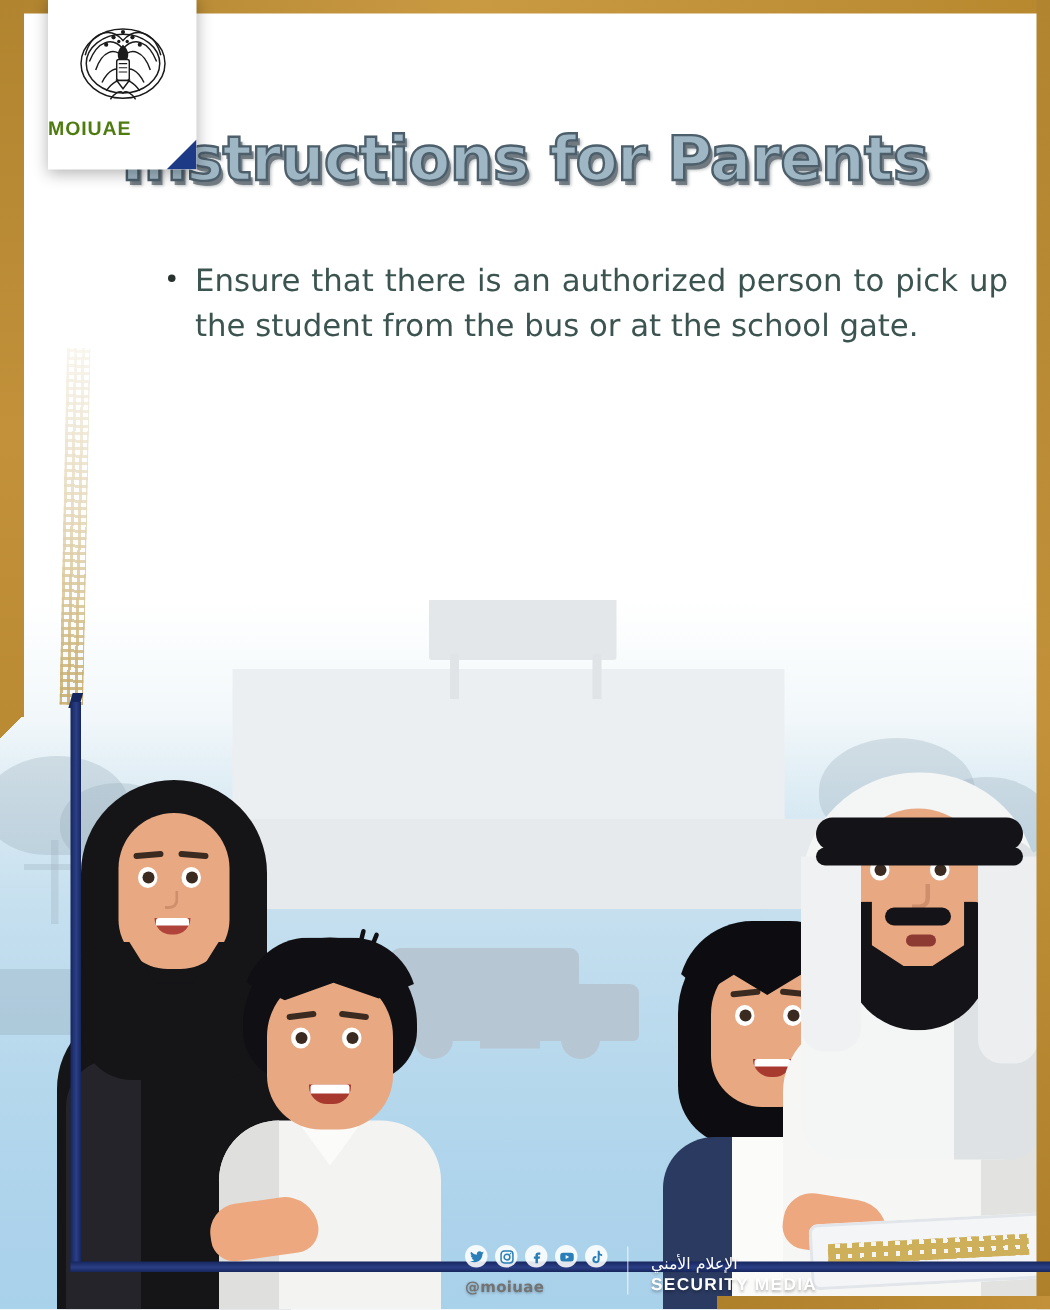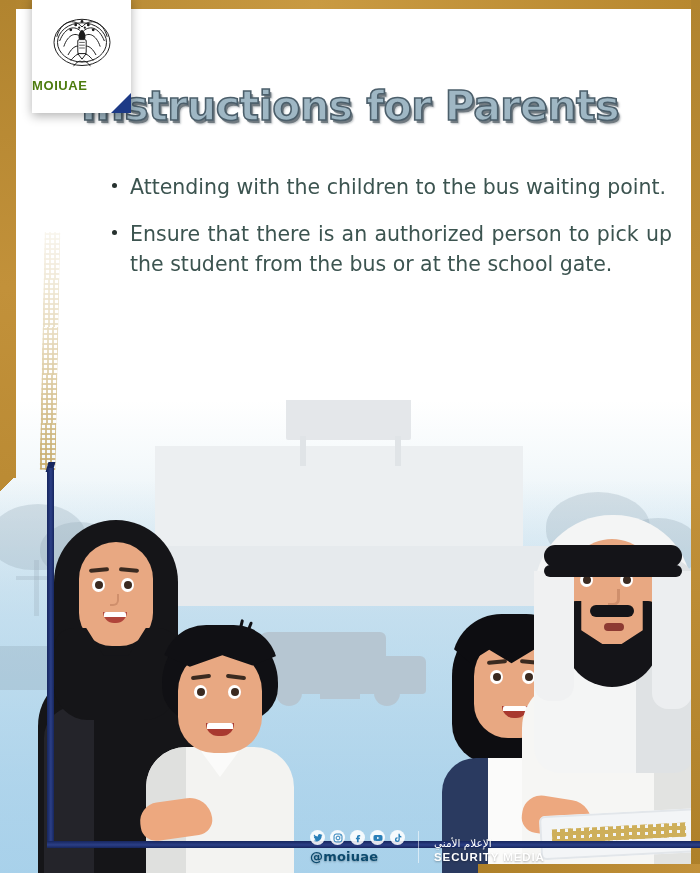--- a/index.html
+++ b/index.html
@@ -176,21 +176,21 @@
   .tablet-keys{position:absolute;left:552px;top:826px;width:134px;height:14px;z-index:5;
      background-image:repeating-linear-gradient(90deg,#caa84a 0 5px,rgba(0,0,0,0) 5px 8px),
                       repeating-linear-gradient(0deg,#caa84a 0 4px,rgba(0,0,0,0) 4px 7px);
      transform:rotate(-3deg);opacity:.9;}
 
   
   .footer{position:absolute;left:0;bottom:0;width:700px;height:58px;z-index:8;}
   .social{position:absolute;left:310px;bottom:28px;display:flex;gap:5px;align-items:center;}
   .sicon{width:15px;height:15px;border-radius:50%;background:rgba(255,255,255,.88);display:flex;align-items:center;justify-content:center;}
   .sicon svg{display:block;}
-  .handle{position:absolute;left:310px;bottom:9px;font-size:13px;color:#0c4a6e;font-weight:600;letter-spacing:.2px;
+  .handle{position:absolute;left:310px;bottom:9px;font-size:10px;color:#737373;font-weight:600;letter-spacing:.2px;
      font-family:"DejaVu Sans",sans-serif;text-shadow:0 1px 2px rgba(0,0,0,.28);}
   .fdivider{position:absolute;left:418px;bottom:10px;width:1px;height:32px;background:rgba(255,255,255,.55);}
   .sm-ar{position:absolute;left:434px;bottom:24px;font-size:10.5px;color:#ffffff;direction:rtl;
      font-family:"DejaVu Sans",sans-serif;text-shadow:0 1px 2px rgba(0,0,0,.3);white-space:nowrap;}
   .sm-en{position:absolute;left:434px;bottom:10px;font-size:11.5px;color:#ffffff;font-weight:bold;letter-spacing:.9px;
      font-family:"Liberation Sans",sans-serif;text-shadow:0 1px 2px rgba(0,0,0,.3);white-space:nowrap;}
 </style>
 </head>
 <body>
 
@@ -334,21 +334,20 @@
     </svg>
     <div class="logo-word">MOIUAE</div>
     <div class="logo-tri"></div>
   </div>
 
   <div class="title">
     <span>Instructions for Parents</span>
   </div>
 
   <div class="bullets">
-    <div class="bullet">Attending with the children to the bus waiting point.</div>
     <div class="bullet">Ensure that there is an authorized person to pick up the student from the bus or at the school gate.</div>
   </div>
 
   <div class="footer">
     <div class="social">
       <span class="sicon">
         <svg width="10" height="10" viewBox="0 0 24 24" fill="#2a7fb8">
             <path d="M23 4.9a9 9 0 0 1-2.6.7 4.5 4.5 0 0 0 2-2.5 9 9 0 0 1-2.9 1.1 4.5 4.5 0 0 0-7.7 4.1A12.8 12.8 0 0 1 2.5 3.6a4.5 4.5 0 0 0 1.4 6 4.5 4.5 0 0 1-2-.6 4.5 4.5 0 0 0 3.6 4.4 4.5 4.5 0 0 1-2 .1 4.5 4.5 0 0 0 4.2 3.1A9 9 0 0 1 1 18.5a12.7 12.7 0 0 0 6.9 2c8.3 0 12.8-6.9 12.8-12.8v-.6A9 9 0 0 0 23 4.9z"></path>
           </svg>
       </span>

